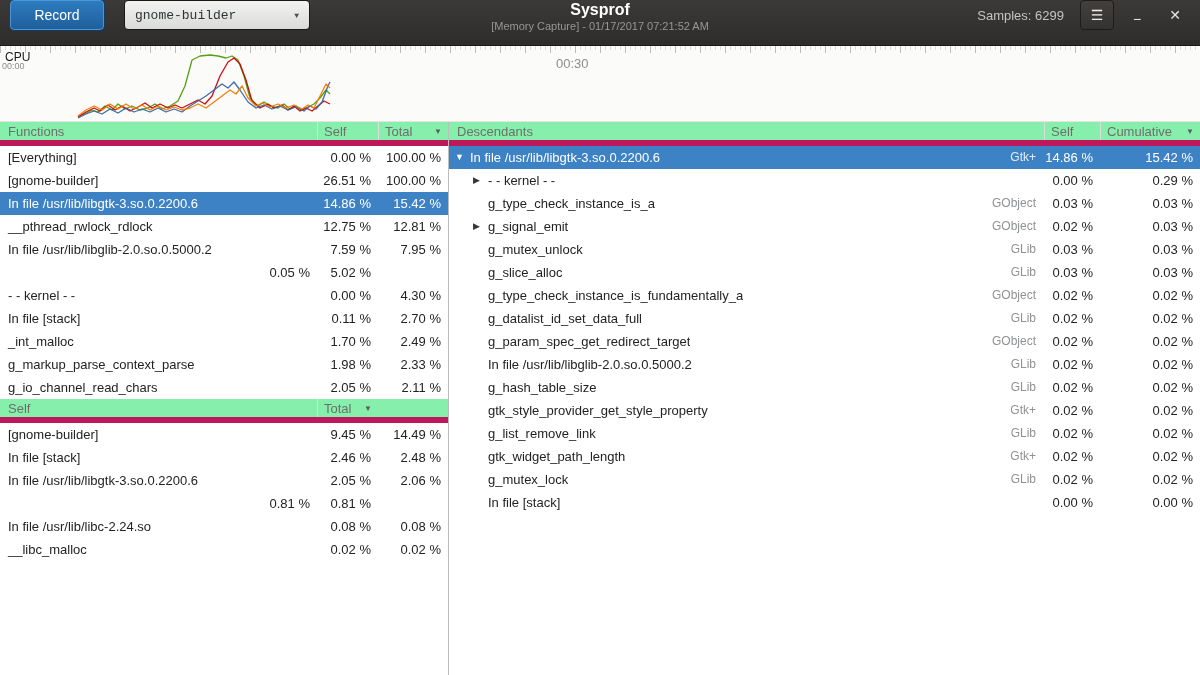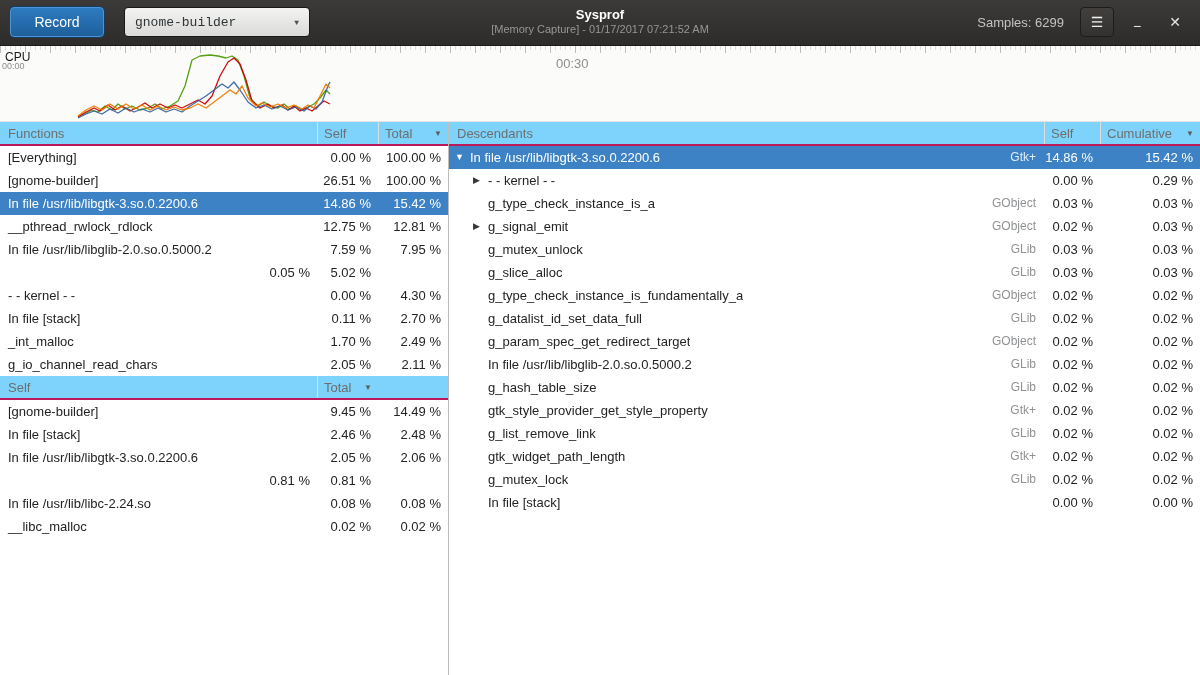--- a/index.html
+++ b/index.html
@@ -1,30 +1,30 @@
 <!DOCTYPE html>
 <html><head>
 <meta charset="utf-8">
 <style>
   *{box-sizing:border-box;margin:0;padding:0}
   html,body{width:1200px;height:675px;overflow:hidden}
   body{font-family:"Liberation Sans","DejaVu Sans",sans-serif;font-size:13px;color:#232323;background:#fff}
 
   
   .headerbar{height:46px;background:linear-gradient(#3b3a38,#2d2c2a);border-bottom:1px solid #1a1a1a;
-    display:flex;align-items:flex-end;padding:8px 10px;position:relative}
+    display:flex;align-items:flex-start;padding:0 10px;position:relative}
   .btn-record{height:30px;width:94px;border-radius:4px;border:1px solid #4b94d8;
     background:linear-gradient(#2d7bc0,#1f5f9b);color:#fff;font-family:inherit;font-size:14px;cursor:pointer;
     box-shadow:0 0 0 1px #163c5e}
   .btn-process{margin-left:20px;height:30px;width:186px;border-radius:4px;border:1px solid #191919;
     background:linear-gradient(#f3f3f1,#dadad8);color:#2e3436;font-family:Liberation Mono, monospace;font-size:13px;cursor:pointer;
     display:flex;align-items:center;padding:0 10px}
   .btn-process .caret{margin-left:auto;font-size:8px;color:#50504e}
   .title-block{position:absolute;left:50%;transform:translateX(-50%);text-align:center;line-height:1.25}
-  .title{color:#fff;font-weight:bold;font-size:13px}
+  .title{color:#fff;font-weight:bold;font-size:16px}
   .subtitle{color:#969696;font-size:11px}
   .header-right{margin-left:auto;display:flex;align-items:center}
   .samples{color:#c3c3c3;font-size:13px;margin-right:16px}
   .btn-menu{width:34px;height:30px;border-radius:4px;border:1px solid #1c1c1c;
     background:linear-gradient(#423f3d,#343230);color:#ededed;font-size:14px;cursor:pointer;
     display:flex;align-items:center;justify-content:center}
   .win-btn{width:30px;height:30px;border:none;background:transparent;color:#e6e6e6;font-size:14px;cursor:pointer;margin-left:8px}
   .min-glyph{display:inline-block;transform:translateY(4px)}
 
   
@@ -36,21 +36,21 @@
   .cpu-svg{position:absolute;left:0;top:0;width:1200px;height:76px}
   .cpu-label{position:absolute;top:4px;left:5px;font-size:12px;color:#191919}
   .tick-0{position:absolute;top:15px;left:2px;font-size:9px;color:#8d8d8b}
   .tick-30{position:absolute;top:10px;left:556px;font-size:13px;color:#8d8d8b}
 
   
   .content{display:flex;height:553px;background:#fff}
   .left{width:449px;border-right:1px solid #bdbdba;display:flex;flex-direction:column}
   .right{flex:1;display:flex;flex-direction:column;overflow:hidden}
 
-  .thead{display:grid;height:24px;line-height:23px;background:#7dd3fc;border-bottom:2px solid #be185d;color:#6e6e6c}
+  .thead{display:grid;height:24px;line-height:23px;background:#86efac;border-bottom:6px solid #be185d;color:#6e6e6c}
   .fgrid{grid-template-columns:1fr 61px 70px}
   .dgrid{grid-template-columns:1fr 56px 100px}
   .hcell{padding:0 6px;border-left:1px solid #dedddb;display:flex;align-items:center;justify-content:space-between;overflow:hidden;white-space:nowrap;cursor:default}
   .hcell:first-child{border-left:none;padding-left:8px}
   .sort-arrow{font-size:8px;color:#5c5c5a;margin-left:4px}
 
   .trow{display:grid;height:23px;line-height:23px;background:#fff}
   .cell{overflow:hidden;white-space:nowrap}
   .cname{padding-left:8px}
   .cnum{text-align:right;padding-right:7px}
@@ -159,20 +159,25 @@
             <span class="cell cname">In file [stack]</span>
             <span class="cell cnum">0.11 %</span>
             <span class="cell cnum">2.70 %</span>
           </div>
           <div class="trow fgrid">
             <span class="cell cname">_int_malloc</span>
             <span class="cell cnum">1.70 %</span>
             <span class="cell cnum">2.49 %</span>
           </div>
           <div class="trow fgrid">
+            <span class="cell cname">g_markup_parse_context_parse</span>
+            <span class="cell cnum">1.98 %</span>
+            <span class="cell cnum">2.33 %</span>
+          </div>
+          <div class="trow fgrid">
             <span class="cell cname">g_io_channel_read_chars</span>
             <span class="cell cnum">2.05 %</span>
             <span class="cell cnum">2.11 %</span>
           </div>
         </div>
 
       <div class="thead fgrid">
         <span class="hcell">
             <span>Self</span>
           </span>

